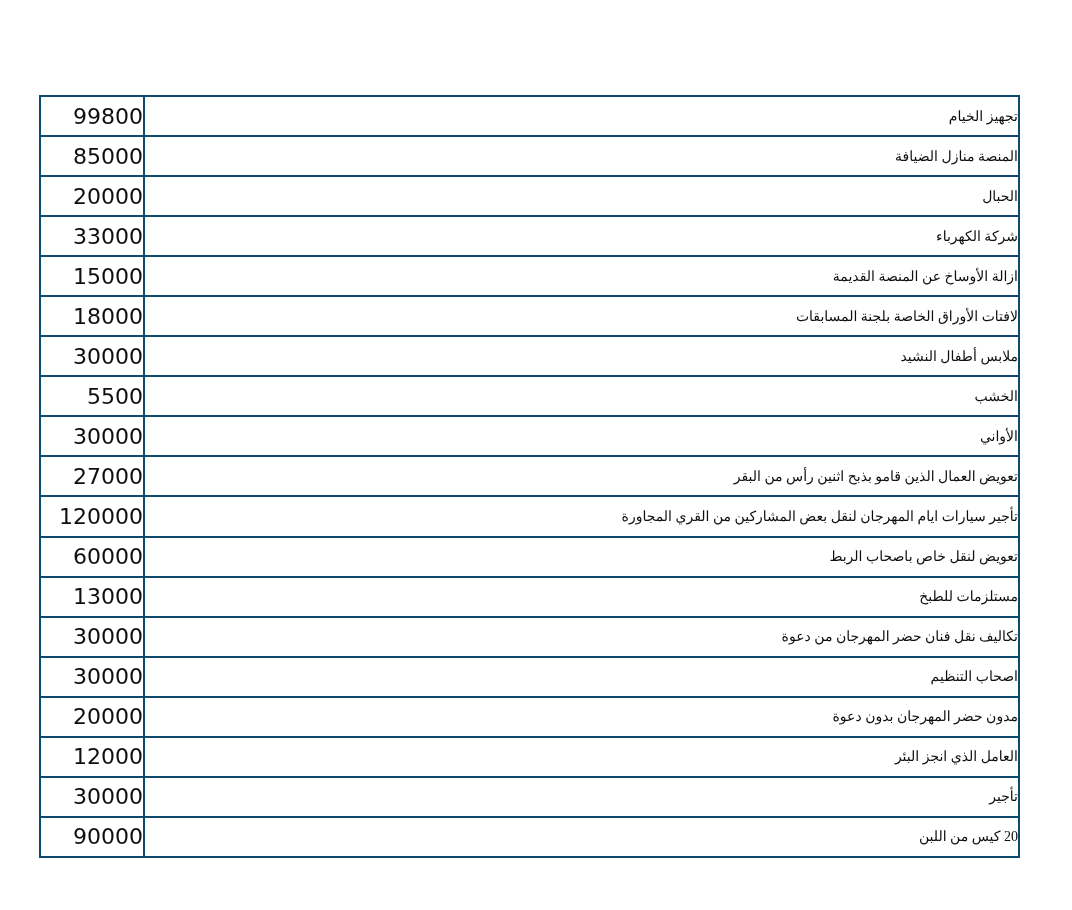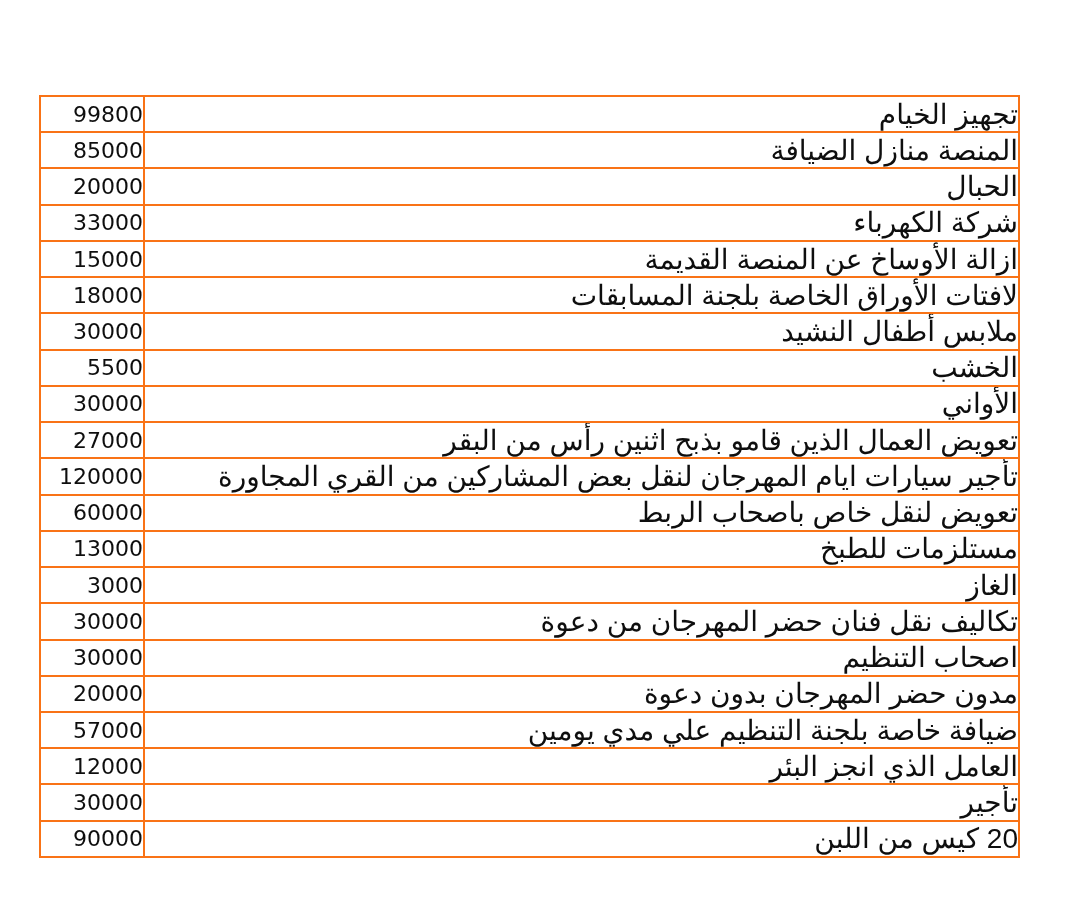--- a/index.html
+++ b/index.html
@@ -25,39 +25,39 @@
     position: absolute;
     left: 39px;
     top: 95px;
     width: 981px;
     height: 763px;
     border-collapse: collapse;
     table-layout: fixed;
   }
   col.col-amount { width: 104px; }
   table.expense-table td {
-    border: 2px solid #f97316;
+    border: 2px solid #0c4a6e;
     padding: 0;
     vertical-align: middle;
     overflow: hidden;
     white-space: nowrap;
   }
   td.amount-cell {
     text-align: right;
     padding-right: 11px;
     font-size: 22px;
     letter-spacing: 0px;
     font-family: "DejaVu Sans", sans-serif;
   }
   td.desc-cell {
     direction: rtl;
     padding-right: 6px;
     padding-left: 8px;
-    font-size: 28px;
-    font-family: Liberation Sans, sans-serif;
+    font-size: 14px;
+    font-family: Liberation Serif, serif;
   }
 </style>
 </head>
 <body>
 
 <div class="doc-page">
   <table class="expense-table">
     <colgroup>
       <col class="col-amount">
       <col class="col-desc">
@@ -109,38 +109,30 @@
         </tr>
         <tr>
           <td class="amount-cell">60000</td>
           <td class="desc-cell" dir="rtl">تعويض لنقل خاص باصحاب الربط</td>
         </tr>
         <tr>
           <td class="amount-cell">13000</td>
           <td class="desc-cell" dir="rtl">مستلزمات للطبخ</td>
         </tr>
         <tr>
-          <td class="amount-cell">3000</td>
-          <td class="desc-cell" dir="rtl">الغاز</td>
-        </tr>
-        <tr>
           <td class="amount-cell">30000</td>
           <td class="desc-cell" dir="rtl">تكاليف نقل فنان حضر المهرجان من دعوة</td>
         </tr>
         <tr>
           <td class="amount-cell">30000</td>
           <td class="desc-cell" dir="rtl">اصحاب التنظيم</td>
         </tr>
         <tr>
           <td class="amount-cell">20000</td>
           <td class="desc-cell" dir="rtl">مدون حضر المهرجان بدون دعوة</td>
-        </tr>
-        <tr>
-          <td class="amount-cell">57000</td>
-          <td class="desc-cell" dir="rtl">ضيافة خاصة بلجنة التنظيم علي مدي يومين</td>
         </tr>
         <tr>
           <td class="amount-cell">12000</td>
           <td class="desc-cell" dir="rtl">العامل الذي انجز البئر</td>
         </tr>
         <tr>
           <td class="amount-cell">30000</td>
           <td class="desc-cell" dir="rtl">تأجير</td>
         </tr>
         <tr>

